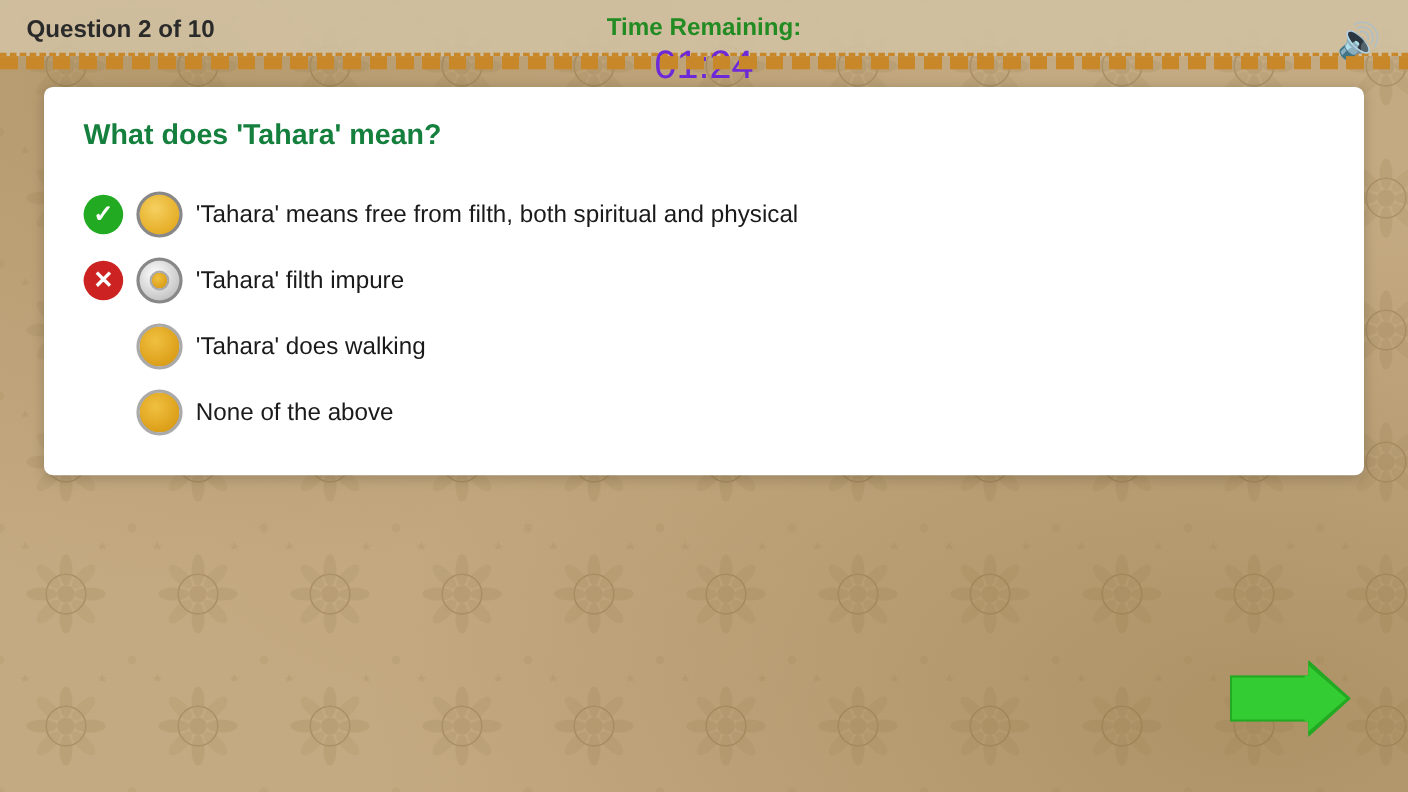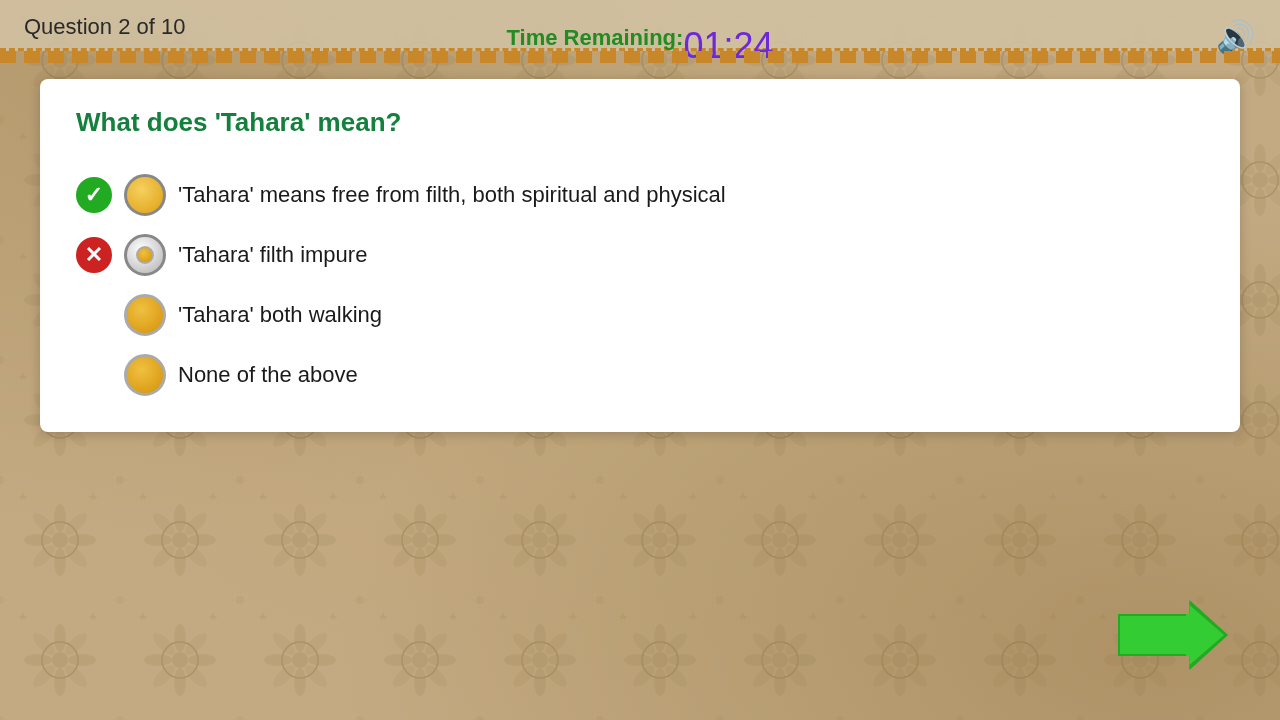--- a/index.html
+++ b/index.html
@@ -45,29 +45,29 @@
     .app-title {
       font-size: 28px;
       font-weight: bold;
       color: #2a2a2a;
       font-family: 'Georgia', serif;
       font-style: italic;
     }
 
     .question-counter {
       font-size: 22px;
-      font-weight: normal;
+      font-weight: bold;
       color: #2a2a2a;
       margin-top: 2px;
     }
 
     .header-right {
       display: flex;
-      flex-direction: row;
-      align-items: flex-start;
+      flex-direction: column;
+      align-items: center;
       margin-top: 39px;
     }
 
     .time-label {
       font-size: 22px;
       font-weight: bold;
       color: #228B22;
     }
 
     .time-value {
@@ -289,21 +289,21 @@
       </div>
       <div class="radio-btn radio-btn-white-center">
         <div style="width:18px;height:18px;border-radius:50%;background:radial-gradient(circle at 40% 35%, #f0c040, #d4920a);border:2px solid #aaa;"></div>
       </div>
       <span class="option-text">'Tahara' filth impure</span>
     </div>
 
     <div class="option-row">
       <div class="status-icon status-empty"></div>
       <div class="radio-btn radio-btn-unselected"></div>
-      <span class="option-text">'Tahara' both walking</span>
+      <span class="option-text">'Tahara' does walking</span>
     </div>
 
     <div class="option-row">
       <div class="status-icon status-empty"></div>
       <div class="radio-btn radio-btn-unselected"></div>
       <span class="option-text">None of the above</span>
     </div>
 
   </div>
 </div>

